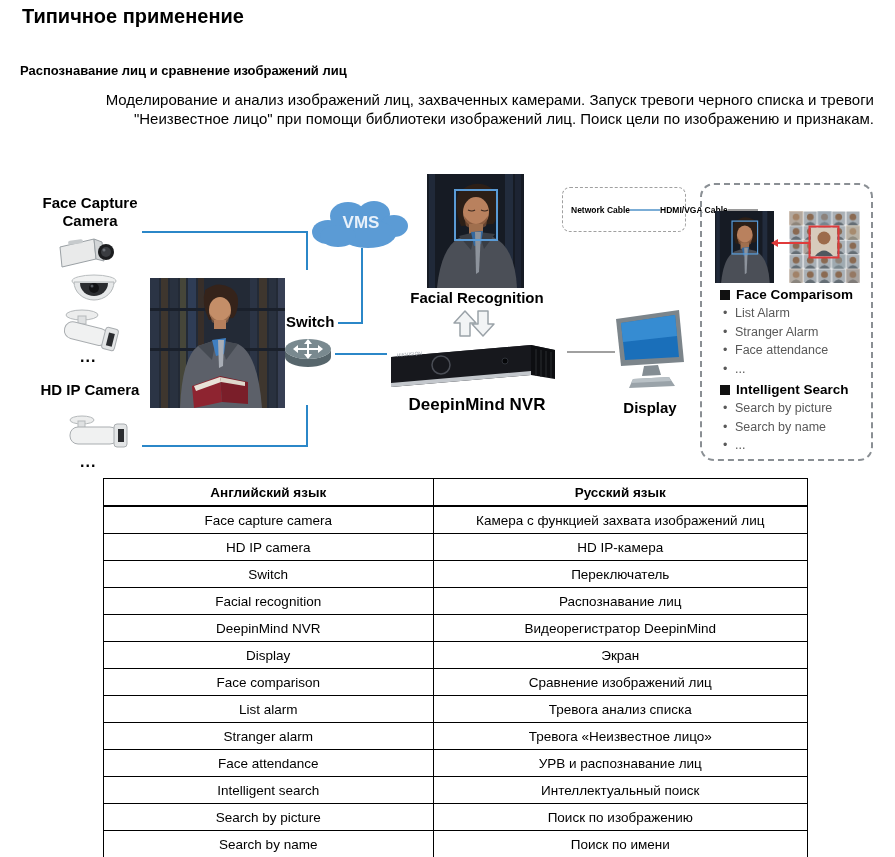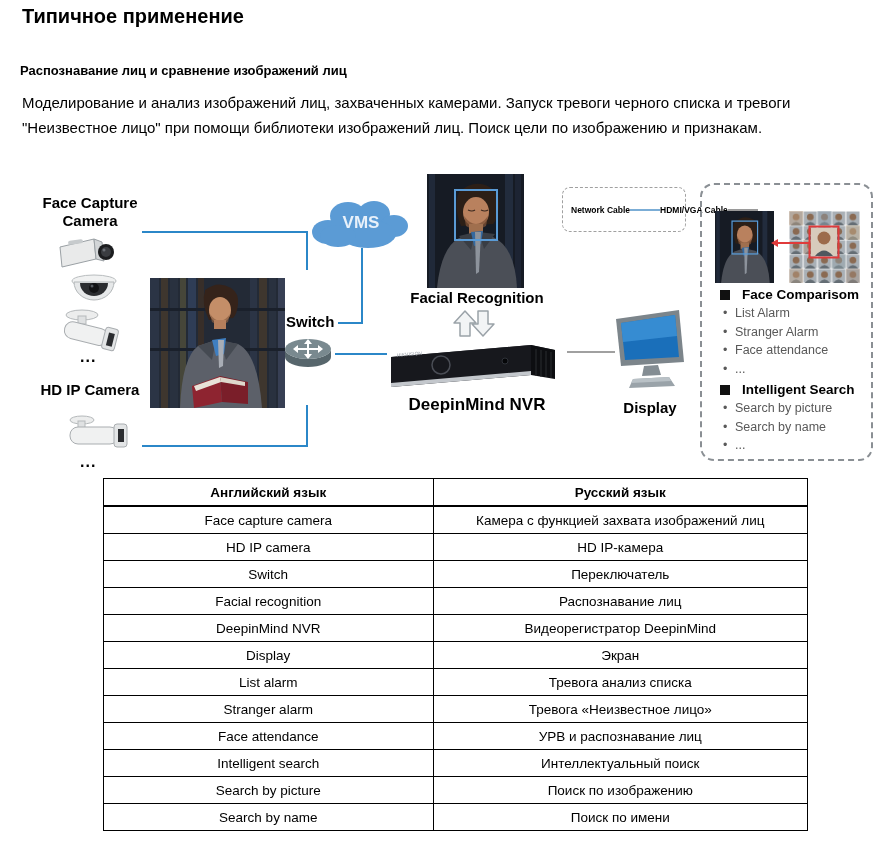--- a/index.html
+++ b/index.html
@@ -1,21 +1,21 @@
 <!DOCTYPE html>
 <html><head>
 <meta charset="utf-8">
 <style>
   html,body{margin:0;padding:0;background:#fff;}
   .page{position:relative;width:895px;height:857px;background:#fff;overflow:hidden;
         font-family:"Liberation Sans",sans-serif;color:#000;}
 
   .page-title{position:absolute;left:22px;top:5px;font-size:20px;font-weight:700;text-align:center;}
   .section-title{position:absolute;left:20px;top:63px;font-size:13px;font-weight:700;}
-  .section-desc{position:absolute;left:22px;top:90px;width:852px;font-size:15px;line-height:25px;}
+  .section-desc{position:absolute;left:22px;top:90px;width:852px;font-size:15px;line-height:19px;text-align:right;}
 
   
   .abs{position:absolute;}
   .lbl{font-weight:700;font-size:15px;text-align:center;line-height:18px;}
   .dots{font-weight:700;font-size:16px;letter-spacing:1px;}
 
   .line{position:absolute;background:#2b87c8;}
   .line.gray{background:#a0a0a0;}
 
   .legend{position:absolute;left:562px;top:187px;width:124px;height:45px;box-sizing:border-box;
@@ -28,21 +28,21 @@
   .legend-line.gray{background:#9a9a9a;}
 
   .panel{position:absolute;left:700px;top:183px;width:173px;height:278px;box-sizing:border-box;
          border:2px dashed #8a8f94;border-radius:14px;}
   .panel-face{position:absolute;left:13px;top:26px;width:59px;height:72px;}
   .panel-collage{position:absolute;left:87px;top:26px;width:71px;height:72px;}
   .red-arrow{position:absolute;left:71px;top:57px;width:37px;height:2px;background:#e03a3a;}
   .red-arrow::before{content:"";position:absolute;left:-6px;top:-3px;width:0;height:0;
          border:4px solid transparent;border-right:7px solid #e03a3a;}
   .panel-lists{position:absolute;left:18px;top:100px;width:145px;}
-  .panel-title{display:flex;align-items:center;gap:12px;font-size:13.5px;font-weight:700;line-height:19px;}
+  .panel-title{display:flex;align-items:center;gap:6px;font-size:13.5px;font-weight:700;line-height:19px;}
   .panel-title .sq{width:10px;height:10px;background:#111;display:inline-block;flex:0 0 auto;}
   .panel-item{position:relative;padding-left:15px;color:#595959;font-size:12.5px;line-height:18.5px;}
   .panel-item::before{content:"\2022";position:absolute;left:3px;color:#595959;}
 
   table.xlat{position:absolute;left:103px;top:478px;width:705px;border-collapse:collapse;
              font-size:13.5px;}
   table.xlat th,table.xlat td{border:1px solid #000;text-align:center;padding:3px 8px;
              height:20px;box-sizing:content-box;font-weight:400;}
   table.xlat th{font-weight:700;border-bottom-width:2px;}
   table.xlat col.c1{width:330px;} table.xlat col.c2{width:375px;}
@@ -324,20 +324,24 @@
         </tr>
       <tr>
           <td>DeepinMind NVR</td>
           <td>Видеорегистратор DeepinMind</td>
         </tr>
       <tr>
           <td>Display</td>
           <td>Экран</td>
         </tr>
       <tr>
+          <td>Face comparison</td>
+          <td>Сравнение изображений лиц</td>
+        </tr>
+      <tr>
           <td>List alarm</td>
           <td>Тревога анализ списка</td>
         </tr>
       <tr>
           <td>Stranger alarm</td>
           <td>Тревога «Неизвестное лицо»</td>
         </tr>
       <tr>
           <td>Face attendance</td>
           <td>УРВ и распознавание лиц</td>

